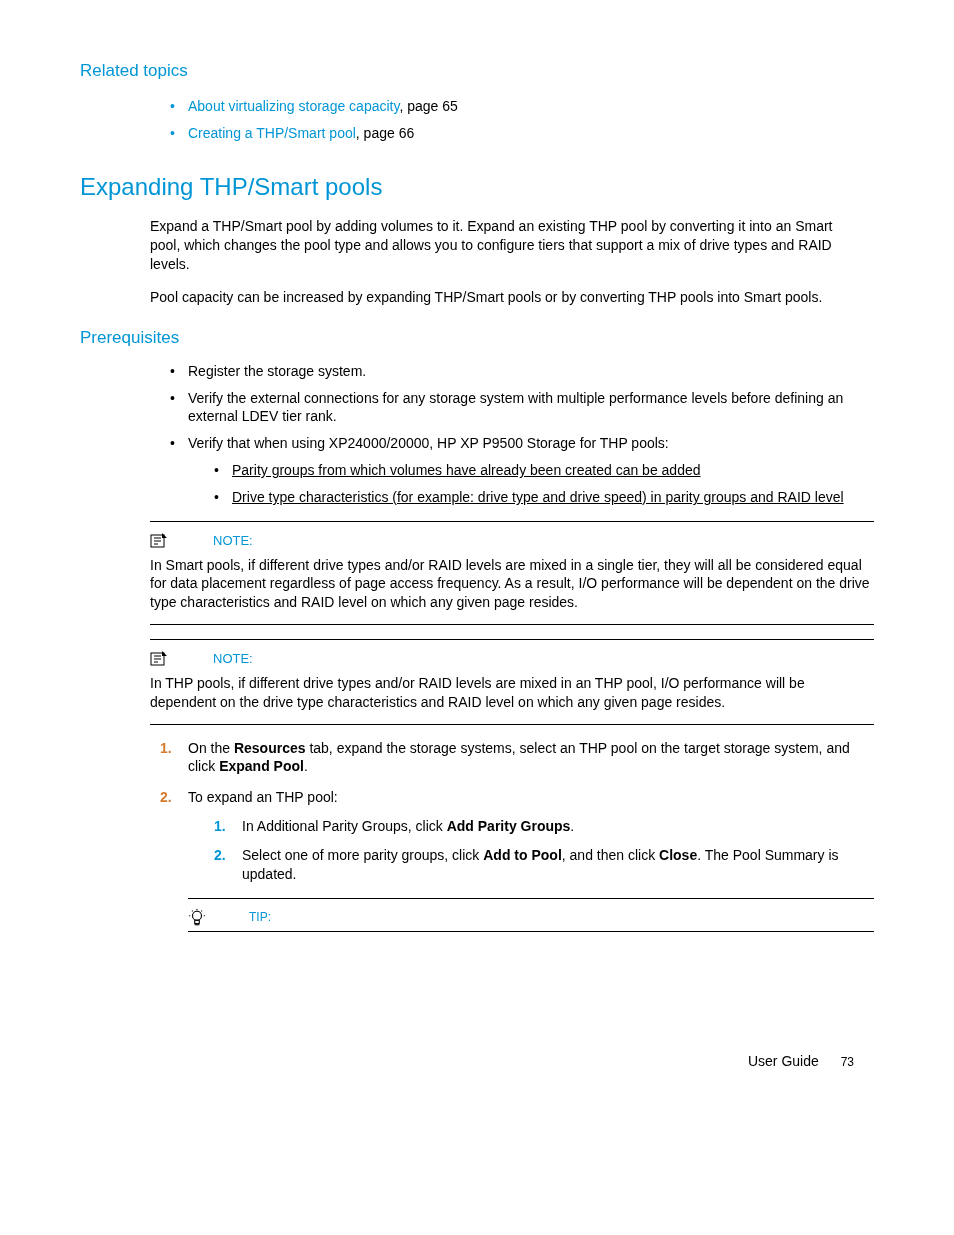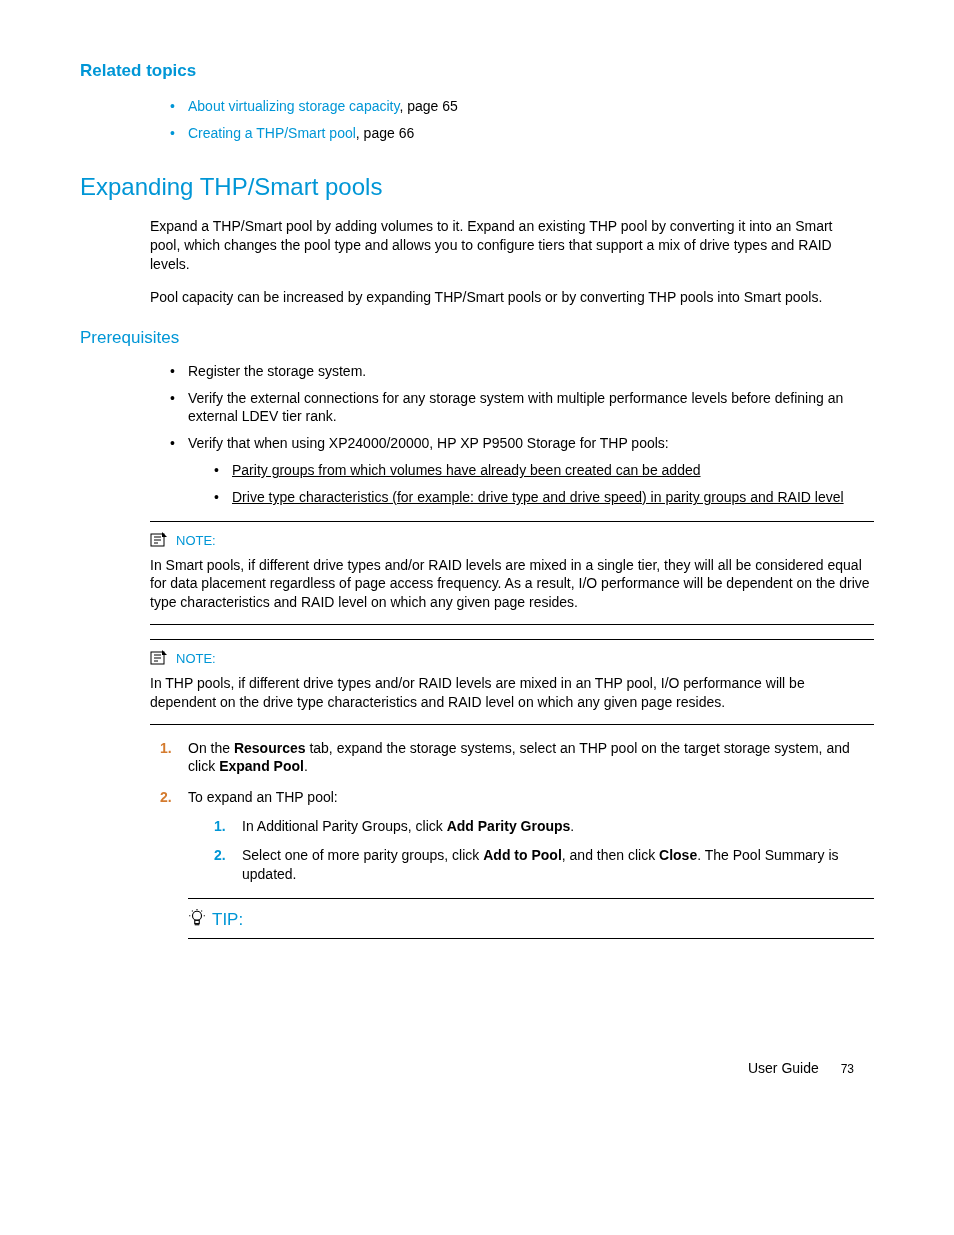--- a/index.html
+++ b/index.html
@@ -12,21 +12,21 @@
     box-sizing: border-box;
     line-height: 1.35;
   }
   .heading-blue {
     color: #0096d6;
     font-weight: normal;
   }
   h3.related {
     font-size: 17px;
     color: #0096d6;
-    font-weight: bold;
+    font-weight: normal;
     margin: 0 0 14px 0;
   }
   h2.section {
     font-size: 24px;
     color: #0096d6;
     font-weight: normal;
     margin: 28px 0 14px 0;
   }
   h3.subsection {
     font-size: 17px;
@@ -122,37 +122,39 @@
   .note-box {
     margin: 14px 0 14px 70px;
   }
   .note-rule {
     border: none;
     border-top: 1px solid #000;
     margin: 0;
   }
   .note-header {
     display: flex;
+    align-items: center;
     margin-top: 10px;
     margin-bottom: 6px;
+    gap: 37px;
   }
   .note-header .label {
     color: #0096d6;
     font-size: 13px;
     margin-left: 8px;
   }
   .note-body {
     margin: 0 0 12px 0;
   }
   .tip-box {
     margin: 14px 0 14px 108px;
   }
   .tip-header .label {
     color: #0096d6;
-    font-size: 17px;
+    font-size: 12px;
     margin-left: 6px;
   }
   .footer {
     position: relative;
     margin-top: 120px;
     text-align: right;
     padding-right: 20px;
   }
   .footer-text {
     font-size: 14px;

